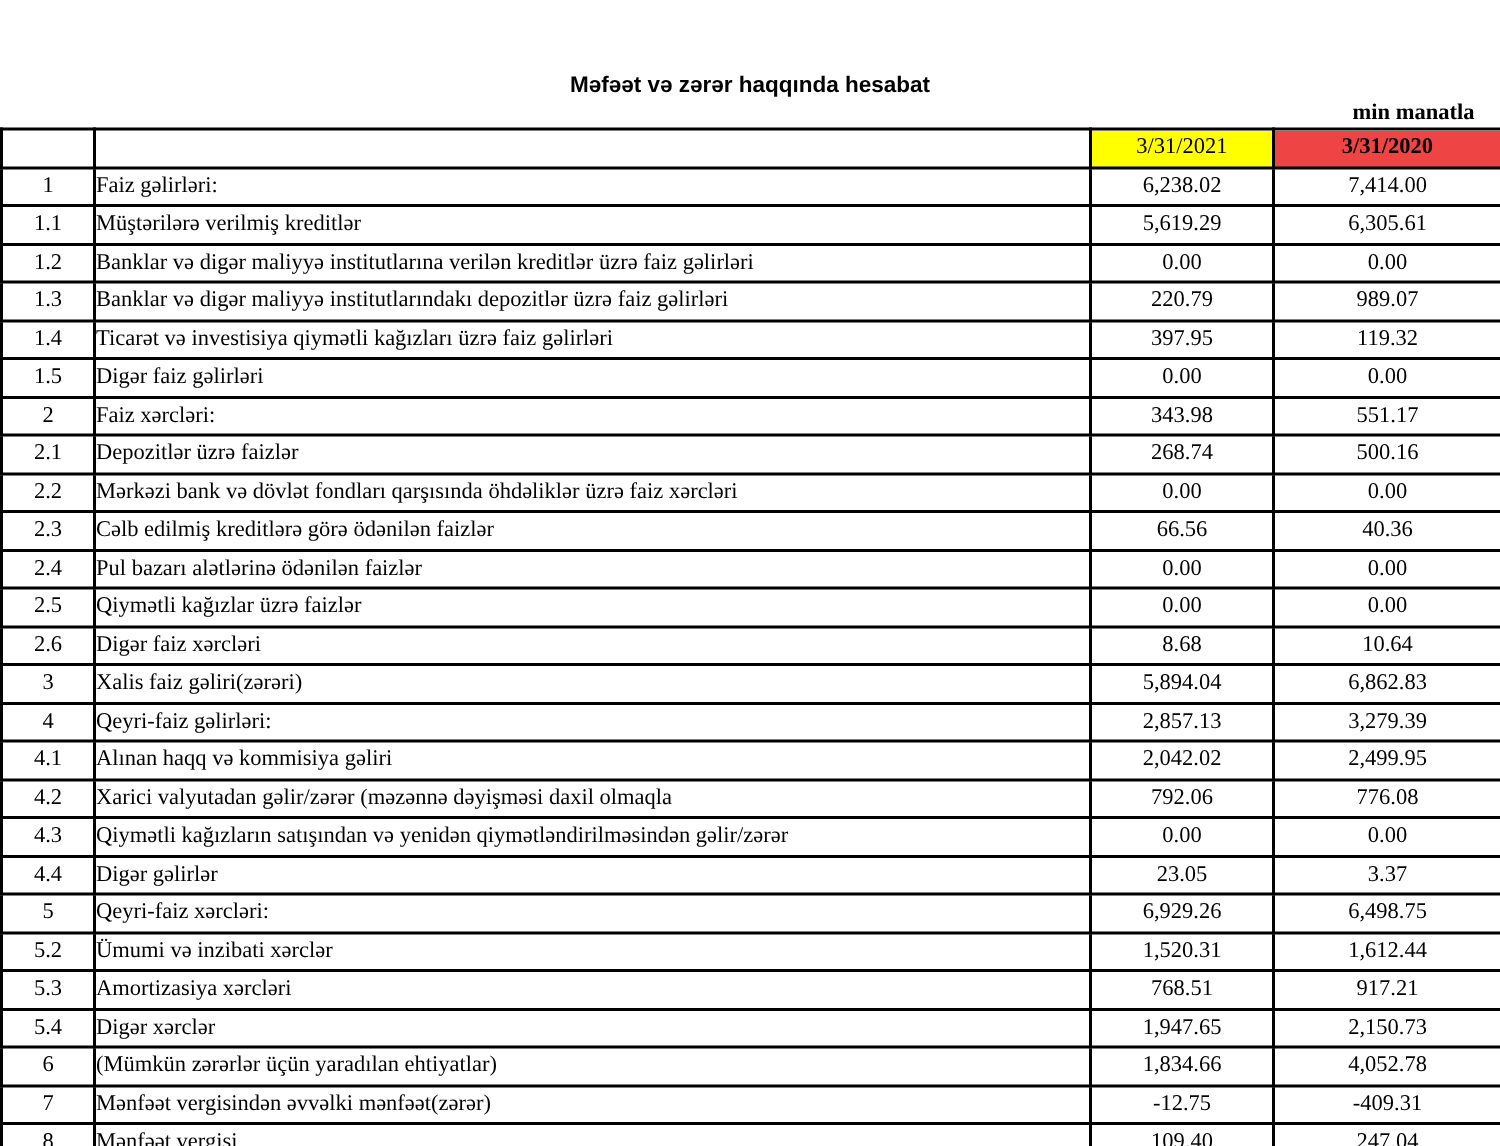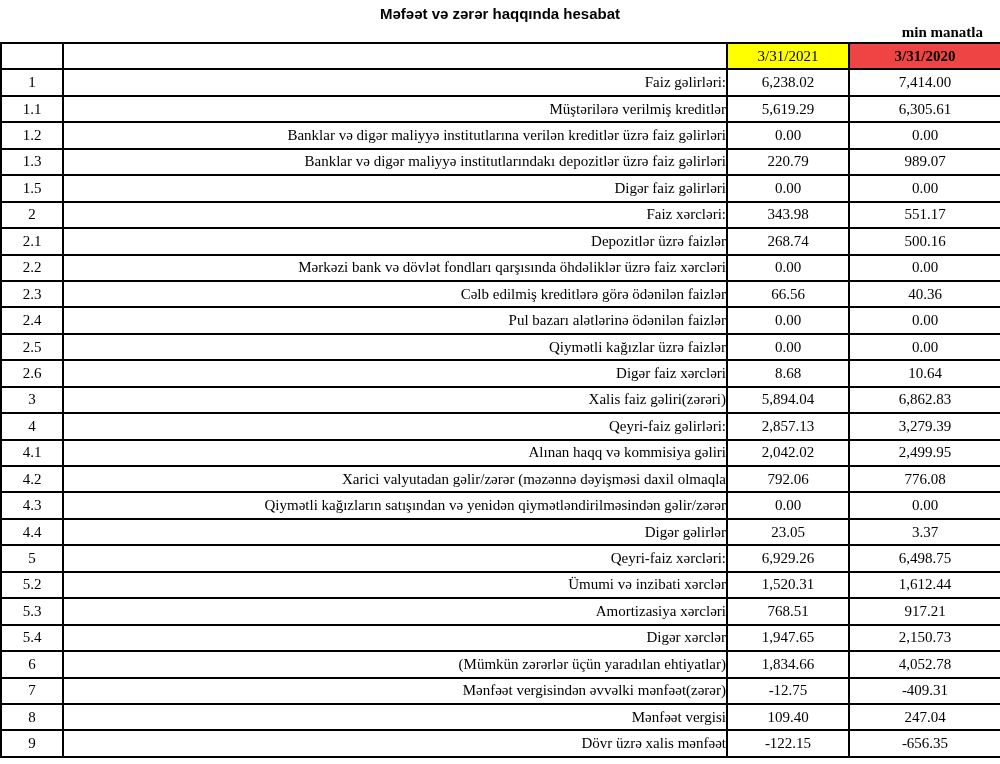--- a/index.html
+++ b/index.html
@@ -15,20 +15,21 @@
     color: #000;
   }
   .page-title {
     font-family: "Liberation Sans", "DejaVu Sans", sans-serif;
     font-weight: bold;
     font-size: 15px;
     text-align: center;
     padding-top: 5px;
     height: 17px;
     line-height: 17px;
+    margin-top: 43px;
   }
   .unit-note {
     font-weight: bold;
     font-size: 15px;
     text-align: right;
     padding-right: 17px;
     height: 20px;
     line-height: 20px;
   }
   table.report {
@@ -45,21 +46,21 @@
     padding: 0;
     overflow: hidden;
     white-space: nowrap;
     vertical-align: middle;
   }
   col.c-num { width: 62px; }
   col.c-label { width: 664px; }
   col.c-v1 { width: 122px; }
   col.c-v2 { width: 152px; }
   .num-col { text-align: center; }
-  .label-col { text-align: right; padding-left: 4px; }
+  .label-col { text-align: left; padding-left: 4px; }
   .val-col { text-align: center; padding-right: 4px; }
   .bold { font-weight: bold; }
   .date-header {
     text-align: center;
     font-weight: bold;
   }
 </style>
 </head>
 <body>
 
@@ -98,20 +99,26 @@
         <td class="val-col">0.00</td>
         <td class="val-col">0.00</td>
       </tr>
       <tr>
         <td class="num-col">1.3</td>
         <td class="label-col">Banklar və digər maliyyə institutlarındakı depozitlər üzrə faiz gəlirləri</td>
         <td class="val-col">220.79</td>
         <td class="val-col">989.07</td>
       </tr>
       <tr>
+        <td class="num-col">1.4</td>
+        <td class="label-col">Ticarət və investisiya qiymətli kağızları üzrə faiz gəlirləri</td>
+        <td class="val-col">397.95</td>
+        <td class="val-col">119.32</td>
+      </tr>
+      <tr>
         <td class="num-col">1.5</td>
         <td class="label-col">Digər faiz gəlirləri</td>
         <td class="val-col">0.00</td>
         <td class="val-col">0.00</td>
       </tr>
       <tr>
         <td class="num-col bold">2</td>
         <td class="label-col bold">Faiz xərcləri:</td>
         <td class="val-col bold">343.98</td>
         <td class="val-col bold">551.17</td>

